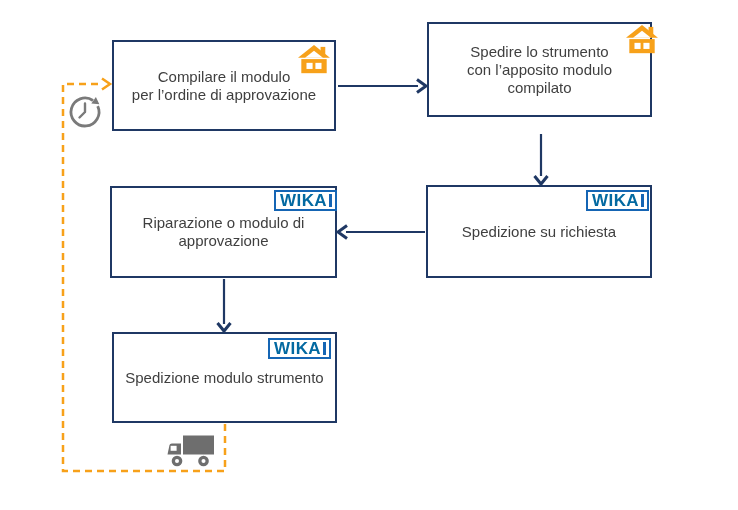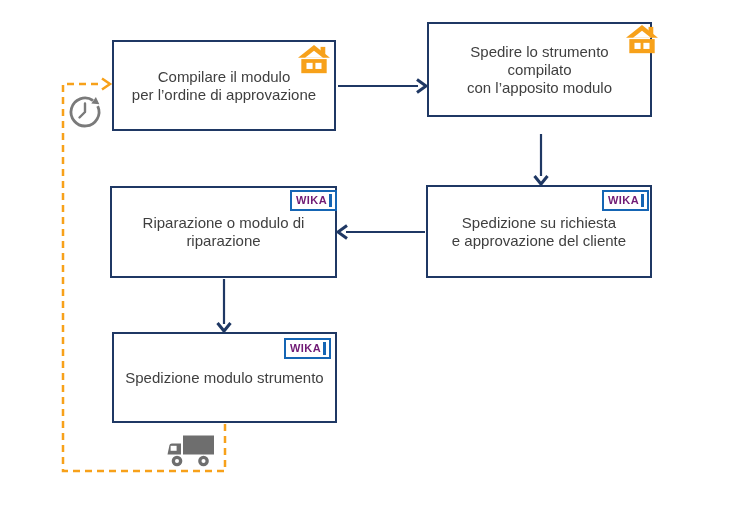--- a/index.html
+++ b/index.html
@@ -17,21 +17,21 @@
   .badge.house1{top:3px;right:3px;}
   .badge.house2{top:1px;right:-9px;}
   .badge.wika-pos{top:3px;right:1px;}
   .badge.wika-pos4{top:2px;right:-2px;}
   .badge.wika-pos5{top:4px;right:4px;}
   .wika{
     box-sizing:border-box;display:inline-flex;align-items:center;
     border:2px solid #1565B4;background:#fff;height:21px;padding:0 3px 0 4px;
   }
   .wika-text{
-    font-weight:bold;font-style:normal;color:#701a75;font-size:11px;letter-spacing:.4px;line-height:1;
+    font-weight:bold;font-style:normal;color:#0369a1;font-size:17px;letter-spacing:.4px;line-height:1;
     font-family:"Liberation Sans",sans-serif;
   }
   .wika-bar{display:inline-block;width:3px;height:13px;background:#1565B4;margin-left:2px;}
   .free-icon{position:absolute;line-height:0;}
 </style>
 </head>
 <body>
 
 <div class="canvas">
 
@@ -103,48 +103,47 @@
         <rect x="25" y="2" width="5" height="11" fill="#F7A11A"></rect>
         <polygon points="18,0 35,13.5 1,13.5" fill="#F7A11A"></polygon>
         <polygon points="18,6 27.5,13.5 8.5,13.5" fill="#ffffff"></polygon>
         <rect x="4.5" y="15" width="27" height="15" fill="#F7A11A"></rect>
         <rect x="10" y="19" width="6.5" height="6.5" fill="#ffffff"></rect>
         <rect x="19.5" y="19" width="6.5" height="6.5" fill="#ffffff"></rect>
       </svg>
     </span>
     <div class="lines">
       <span>Spedire lo strumento</span>
+      <span>con l’apposito modulo</span>
       <span>compilato</span>
-      <span>con l’apposito modulo</span>
     </div>
   </div>
 
   <div class="box" style="left:426px;top:185px;width:226px;height:93px">
     <span class="badge wika-pos">
       <span class="wika">
           <b class="wika-text">WIKA</b>
           <i class="wika-bar"></i>
         </span>
     </span>
     <div class="lines">
       <span>Spedizione su richiesta</span>
-      <span>e approvazione del cliente</span>
     </div>
   </div>
 
   <div class="box" style="left:110px;top:186px;width:227px;height:92px">
     <span class="badge wika-pos4">
       <span class="wika">
           <b class="wika-text">WIKA</b>
           <i class="wika-bar"></i>
         </span>
     </span>
     <div class="lines">
       <span>Riparazione o modulo di</span>
-      <span>riparazione</span>
+      <span>approvazione</span>
     </div>
   </div>
 
   <div class="box" style="left:112px;top:332px;width:225px;height:91px">
     <span class="badge wika-pos5">
       <span class="wika">
           <b class="wika-text">WIKA</b>
           <i class="wika-bar"></i>
         </span>
     </span>

